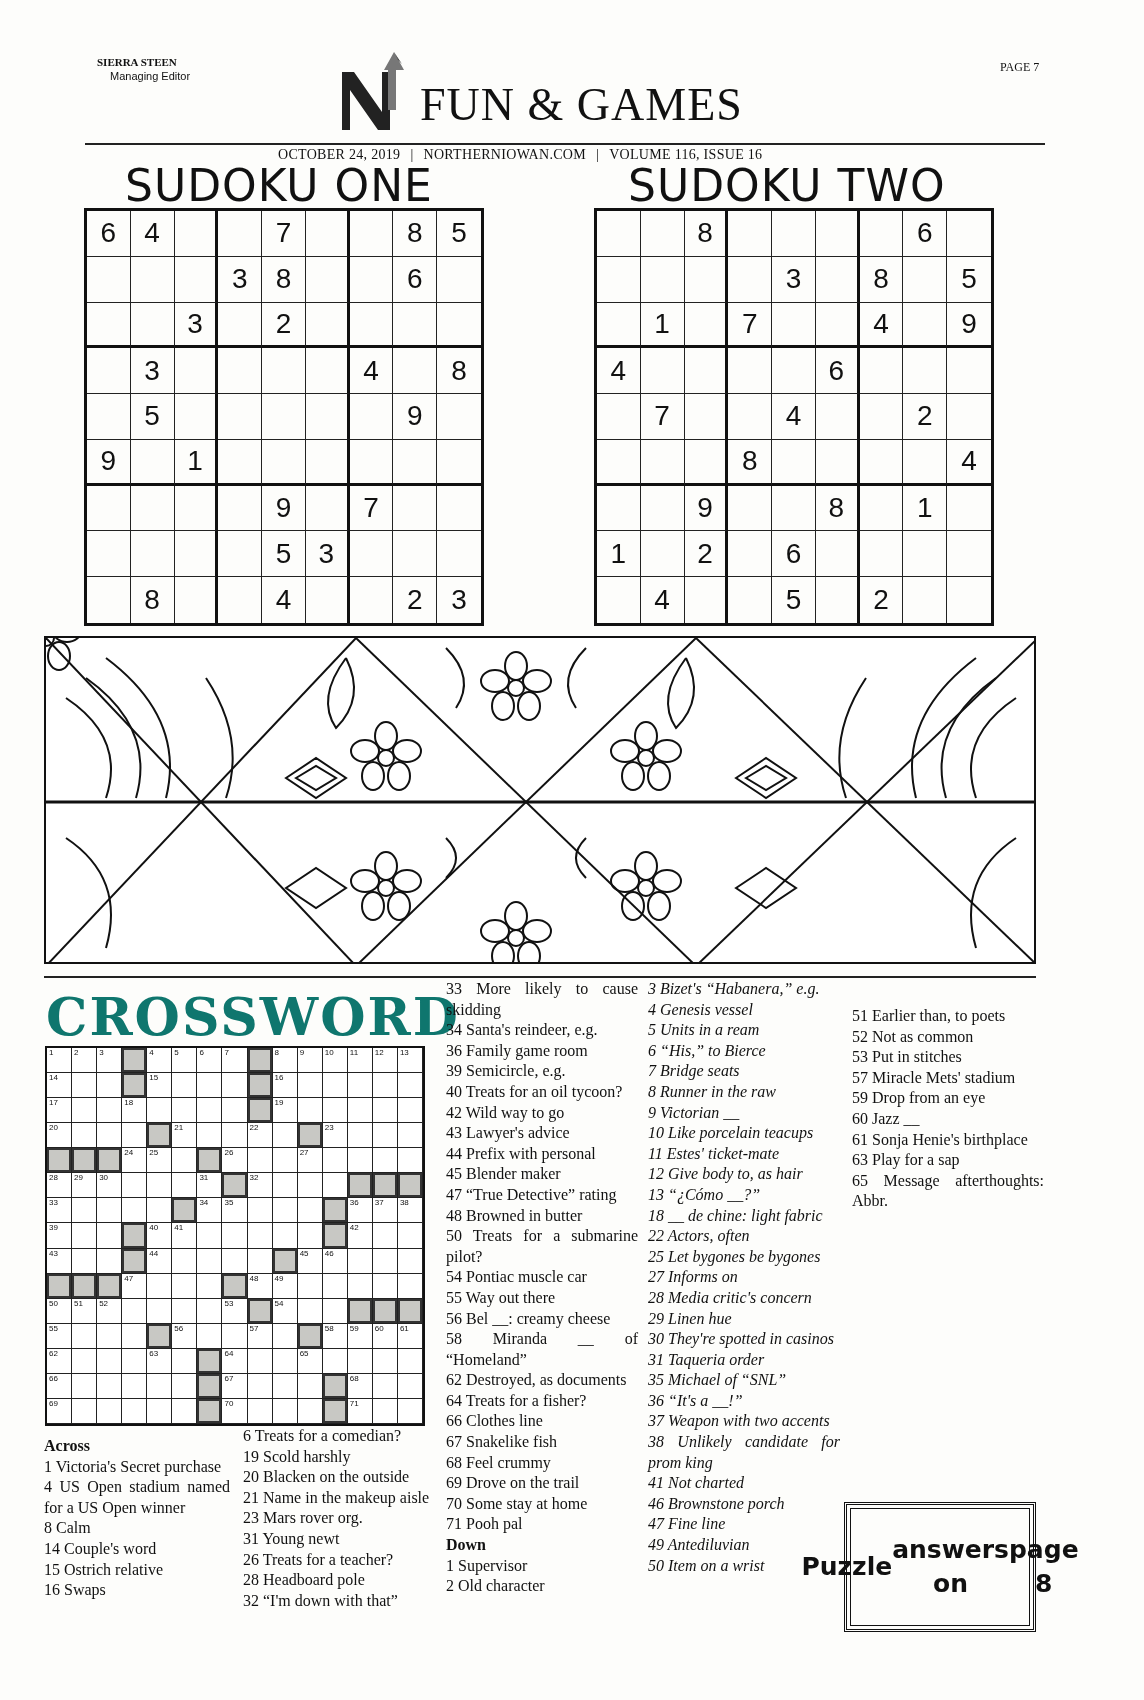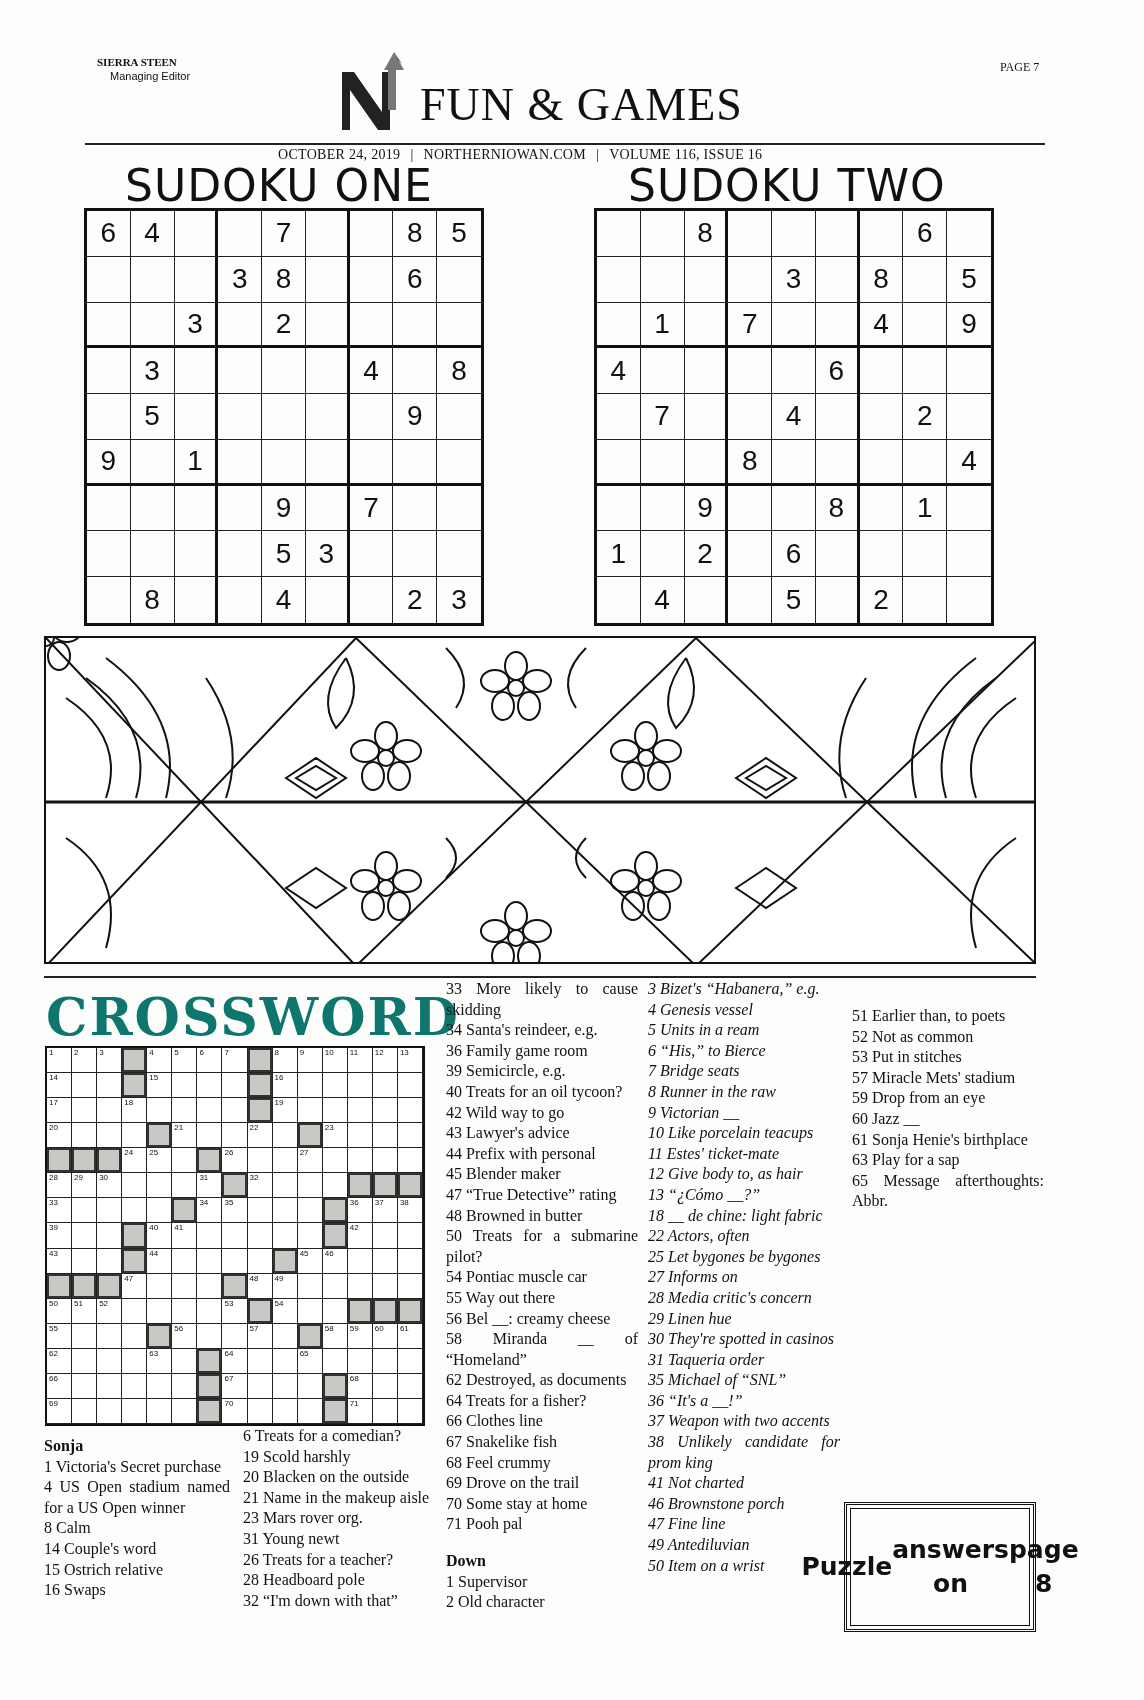--- a/index.html
+++ b/index.html
@@ -645,21 +645,21 @@
     <div class="cw-cell"></div>
     <div class="cw-cell black"></div>
     <div class="cw-cell">
       <span class="cw-num">71</span>
     </div>
     <div class="cw-cell"></div>
     <div class="cw-cell"></div>
   </div>
 
 <div class="abs clues col-a">
-  <div class="hd">Sonja</div>
+  <div class="hd">Across</div>
   <div id="colA">
       <div>1 Victoria's Secret purchase</div>
       <div>4 US Open stadium named for a US Open winner</div>
       <div>8 Calm</div>
       <div>14 Couple's word</div>
       <div>15 Ostrich relative</div>
       <div>16 Swaps</div>
     </div>
 </div>
 <div class="abs clues col-b" id="colB">
@@ -693,21 +693,21 @@
       <div>58 Miranda __ of “Homeland”</div>
       <div>62 Destroyed, as documents</div>
       <div>64 Treats for a fisher?</div>
       <div>66 Clothes line</div>
       <div>67 Snakelike fish</div>
       <div>68 Feel crummy</div>
       <div>69 Drove on the trail</div>
       <div>70 Some stay at home</div>
       <div>71 Pooh pal</div>
     </div>
-  <div class="hd" style="margin-top:16px">Down</div>
+  <div class="hd" style="margin-top:0">Down</div>
   <div id="colCDown">
       <div>1 Supervisor</div>
       <div>2 Old character</div>
     </div>
 </div>
 <div class="abs clues col-d" id="colD">
     <div>3 Bizet's “Habanera,” e.g.</div>
     <div>4 Genesis vessel</div>
     <div>5 Units in a ream</div>
     <div>6 “His,” to Bierce</div>

